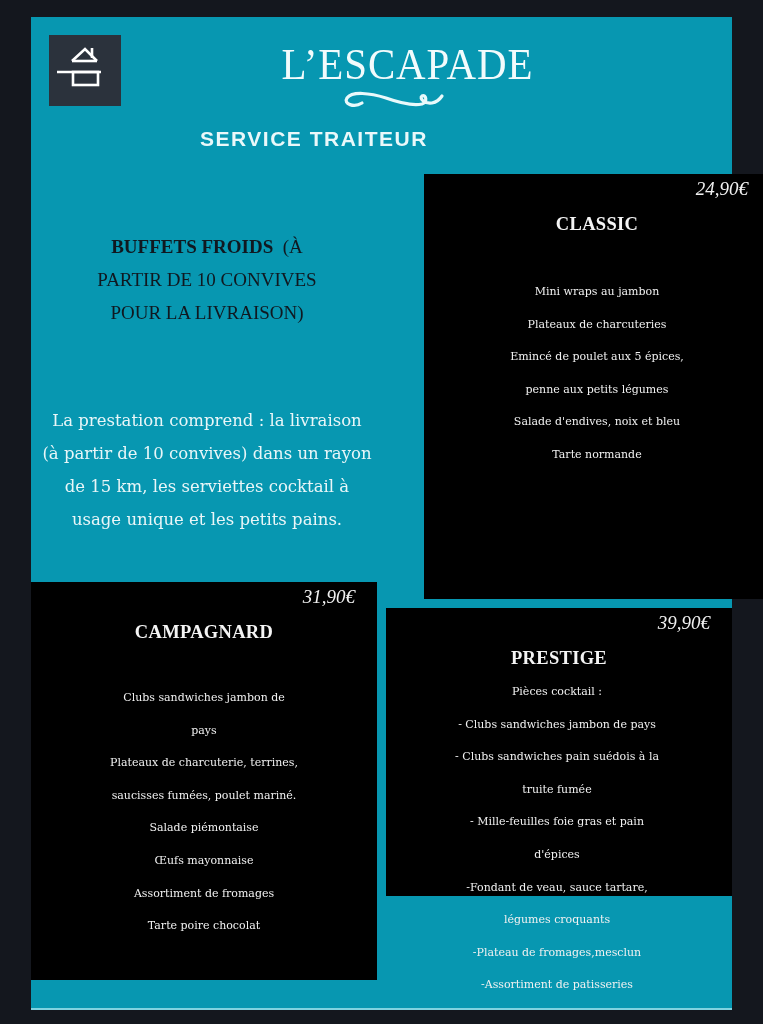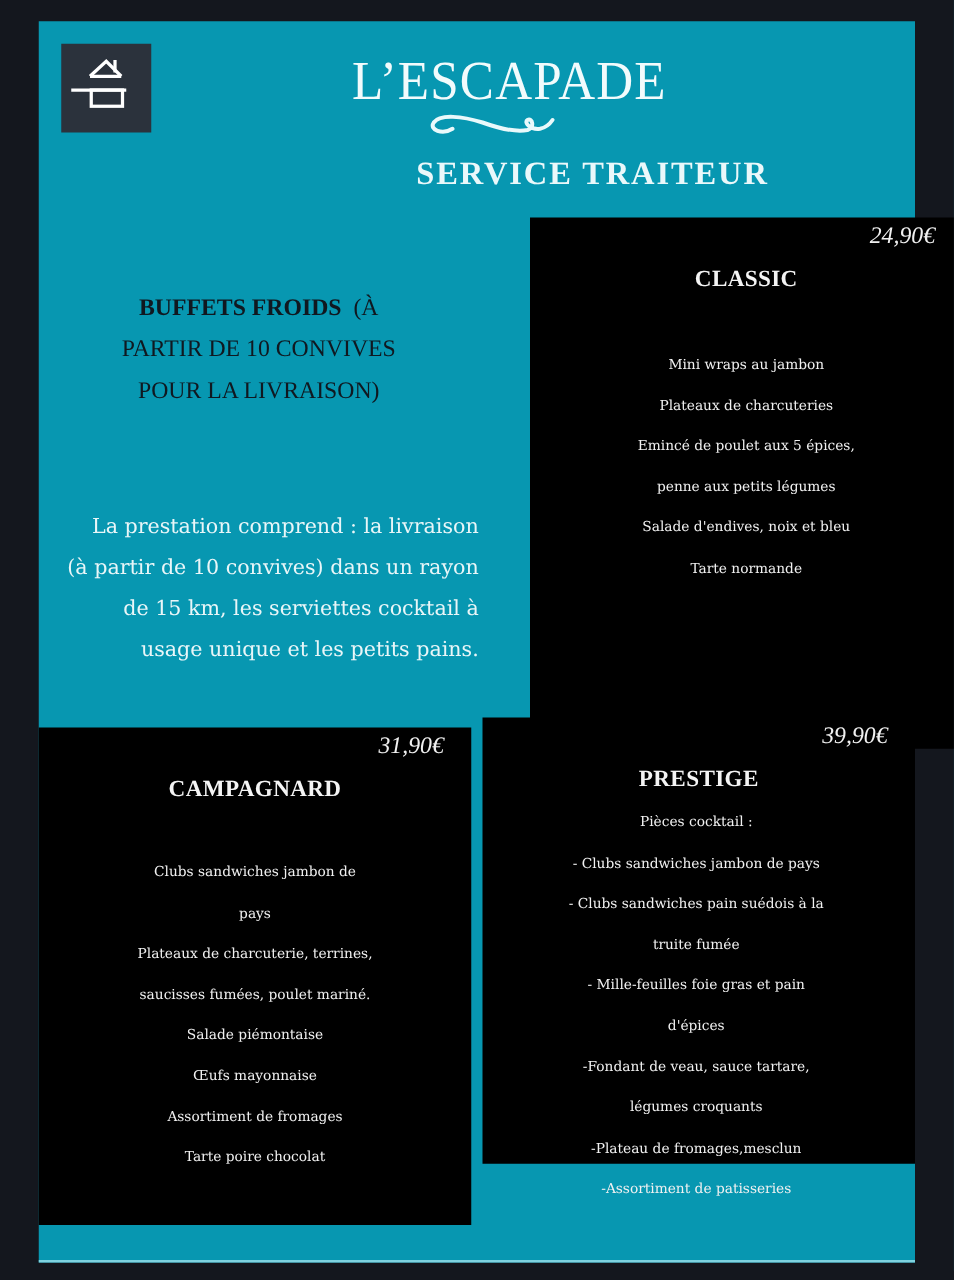--- a/index.html
+++ b/index.html
@@ -50,46 +50,46 @@
     .flourish {
       position: absolute;
       left: 340px;
       top: 89px;
     }
     .subtitle {
       position: absolute;
       left: 200px;
       width: 415px;
       top: 125px;
-      text-align: right;
+      text-align: left;
       color: #eaf8fa;
-      font-family: Liberation Serif, serif;
+      font-family: Liberation Sans, sans-serif;
       font-weight: bold;
-      font-size: 26px;
+      font-size: 21px;
       letter-spacing: 1.5px;
       line-height: 28px;
     }
     .intro {
       position: absolute;
       left: 31px;
       top: 230px;
       width: 352px;
       text-align: center;
       color: #101820;
       font-family: "Liberation Serif", serif;
       font-size: 19px;
       line-height: 33px;
     }
     .intro .heading-bold { font-weight: bold; }
     .intro-body {
       position: absolute;
       left: 31px;
       top: 404px;
       width: 352px;
-      text-align: right;
+      text-align: center;
       color: #e9f6f8;
       font-family: "DejaVu Serif", serif;
       font-size: 16.5px;
       line-height: 33px;
     }
     .box {
       position: absolute;
       background: #000;
       color: #f1f1f1;
       text-align: center;
@@ -118,21 +118,21 @@
       white-space: nowrap;
     }
     .box-classic { left: 386px; top: 174px; width: 346px; height: 425px; margin-left: 38px; }
     .box-classic .box-title { position: absolute; left: 0; right: 0; top: 214px; top: 40px; }
     .box-classic .lines { position: absolute; left: 0; right: 0; top: 102px; }
 
     .box-campagnard { left: 31px; top: 582px; width: 346px; height: 398px; }
     .box-campagnard .box-title { position: absolute; left: 0; right: 0; top: 40px; }
     .box-campagnard .lines { position: absolute; left: 0; right: 0; top: 100px; }
 
-    .box-prestige { left: 386px; top: 574px; width: 346px; height: 357px; }
+    .box-prestige { left: 386px; top: 608px; width: 346px; height: 288px; }
     .box-prestige .box-title { position: absolute; left: 0; right: 0; top: 40px; }
     .box-prestige .lines { position: absolute; left: -4px; right: 0; top: 68px; }
   </style>
 </head>
 <body>
 
 <div class="panel"></div>
 
 <div class="logo">
   <svg width="72" height="71" viewBox="0 0 72 71">

